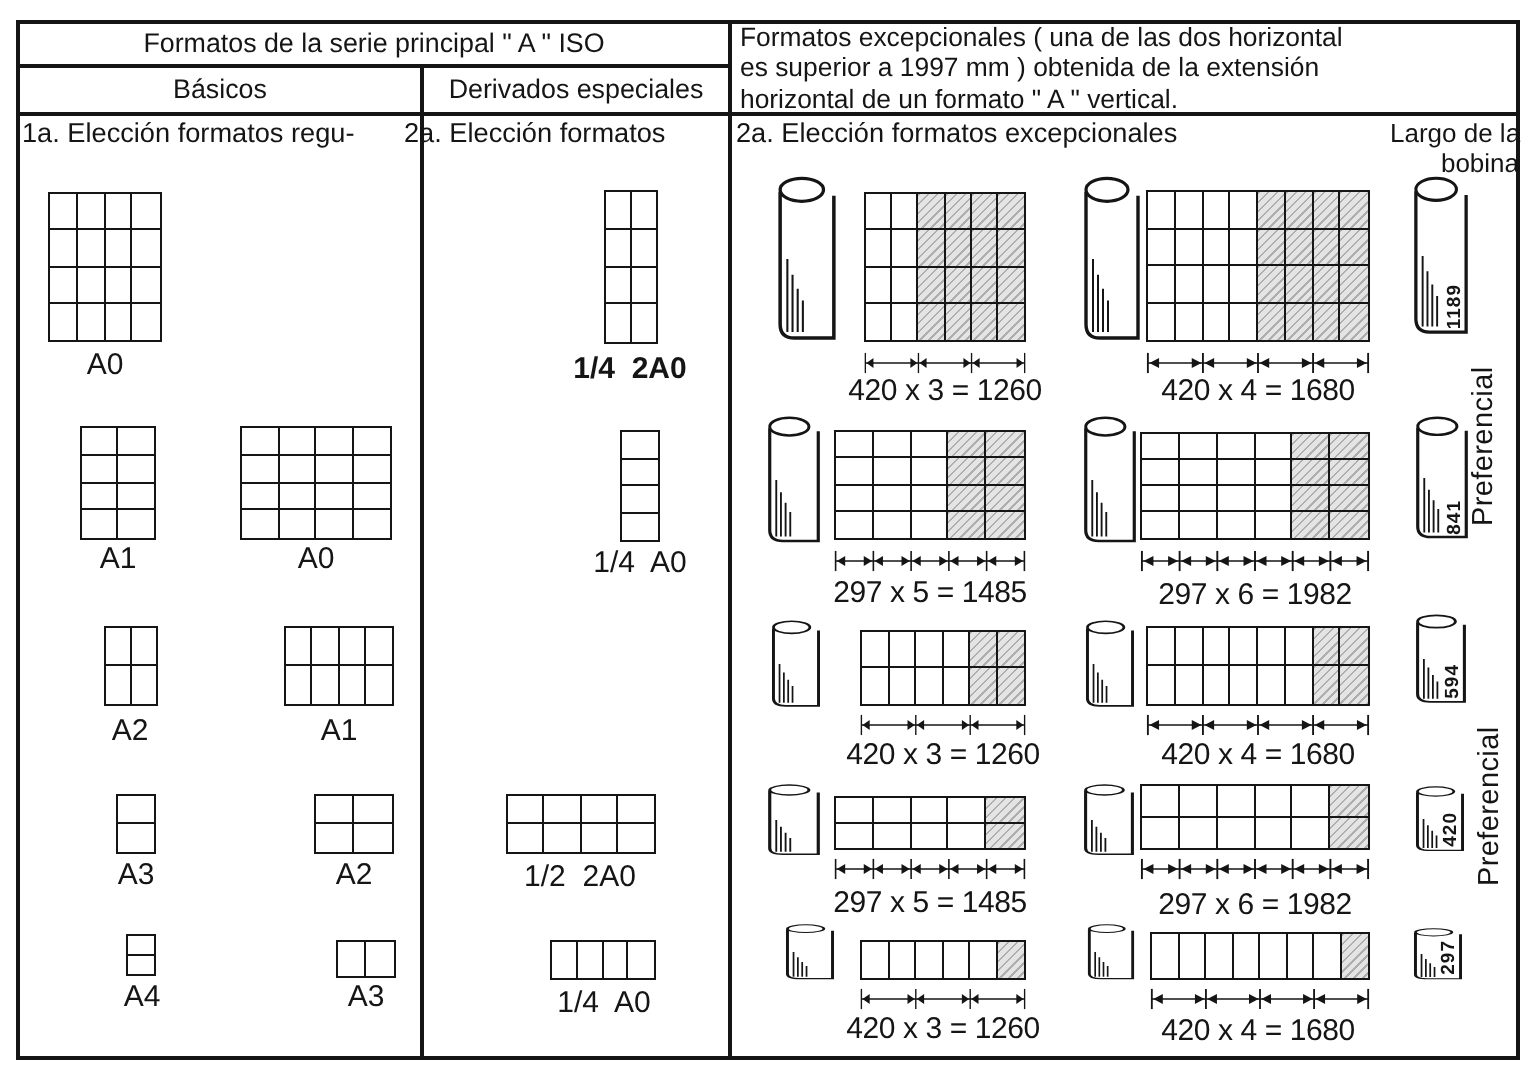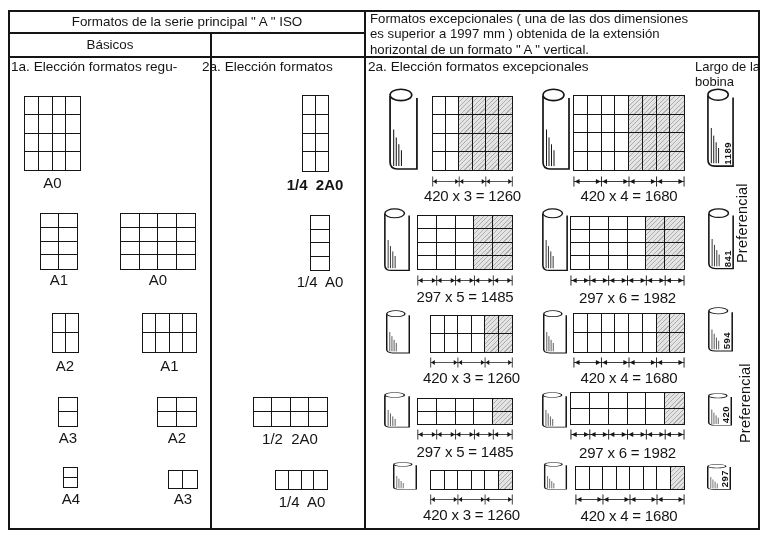--- a/index.html
+++ b/index.html
@@ -32,36 +32,37 @@
 <div class="stage">
 
   <div class="abs" style="left:8px;top:10px;width:752px;height:520px;border:2px solid #151515;"></div>
   <div class="bline" style="left:210px;top:32px;width:2px;height:498px;"></div>
   <div class="bline" style="left:364px;top:10px;width:2px;height:520px;"></div>
   <div class="bline" style="left:8px;top:32px;width:358px;height:2px;"></div>
   <div class="bline" style="left:8px;top:56px;width:752px;height:2px;"></div>
 
   <div class="abs hdr hdr-center" style="left:10px;top:14px;width:354px;">Formatos de la serie principal " A " ISO</div>
   <div class="abs hdr hdr-center" style="left:10px;top:37px;width:200px;">Básicos</div>
+  <div class="abs hdr hdr-center" style="left:212px;top:37px;width:152px;">Derivados especiales</div>
   <div class="abs" style="left:370px;top:11px;width:388px;">
-    <div class="para">Formatos excepcionales ( una de las dos dimensiones</div>
+    <div class="para">Formatos excepcionales ( una de las dos horizontal</div>
     <div class="para">es superior a 1997 mm ) obtenida de la extensión</div>
     <div class="para">horizontal de un formato " A " vertical.</div>
   </div>
 
   <div class="abs" style="left:11px;top:60px;width:198px;">
     <div class="sec">1a. Elección formatos regu-</div>
   </div>
   <div class="abs" style="left:202px;top:60px;width:150px;">
     <div class="sec">2a. Elección formatos</div>
   </div>
   <div class="abs sec" style="left:368px;top:60px;width:290px;">2a. Elección formatos excepcionales</div>
   <div class="abs" style="left:695px;top:60px;width:66px;">
     <div class="sec" style="font-size:13px;">Largo de la</div>
-    <div class="sec" style="font-size:13px;margin-left:0;">bobina</div>
+    <div class="sec" style="font-size:13px;margin-left:24px;text-align:center;">bobina</div>
   </div>
 
   <div class="fgrid" style="left: 24px; top: 96px; width: 57px; height: 75px; grid-template-columns: repeat(4, 1fr); grid-template-rows: repeat(4, 1fr);">
       <div class="fg-cell" style="border-right: 1.2px solid rgb(21, 21, 21); border-bottom: 1.2px solid rgb(21, 21, 21);"></div>
       <div class="fg-cell" style="border-right: 1.2px solid rgb(21, 21, 21); border-bottom: 1.2px solid rgb(21, 21, 21);"></div>
       <div class="fg-cell" style="border-right: 1.2px solid rgb(21, 21, 21); border-bottom: 1.2px solid rgb(21, 21, 21);"></div>
       <div class="fg-cell" style="border-bottom: 1.2px solid rgb(21, 21, 21);"></div>
       <div class="fg-cell" style="border-right: 1.2px solid rgb(21, 21, 21); border-bottom: 1.2px solid rgb(21, 21, 21);"></div>
       <div class="fg-cell" style="border-right: 1.2px solid rgb(21, 21, 21); border-bottom: 1.2px solid rgb(21, 21, 21);"></div>
       <div class="fg-cell" style="border-right: 1.2px solid rgb(21, 21, 21); border-bottom: 1.2px solid rgb(21, 21, 21);"></div>

